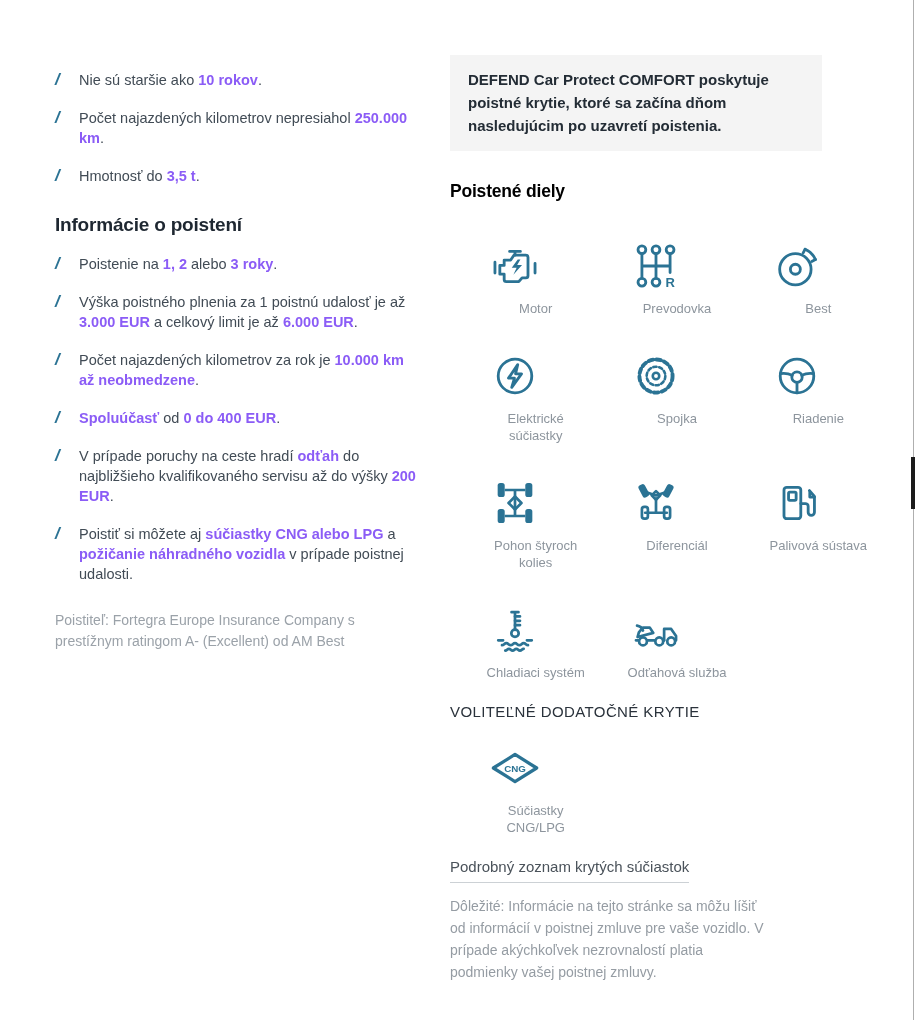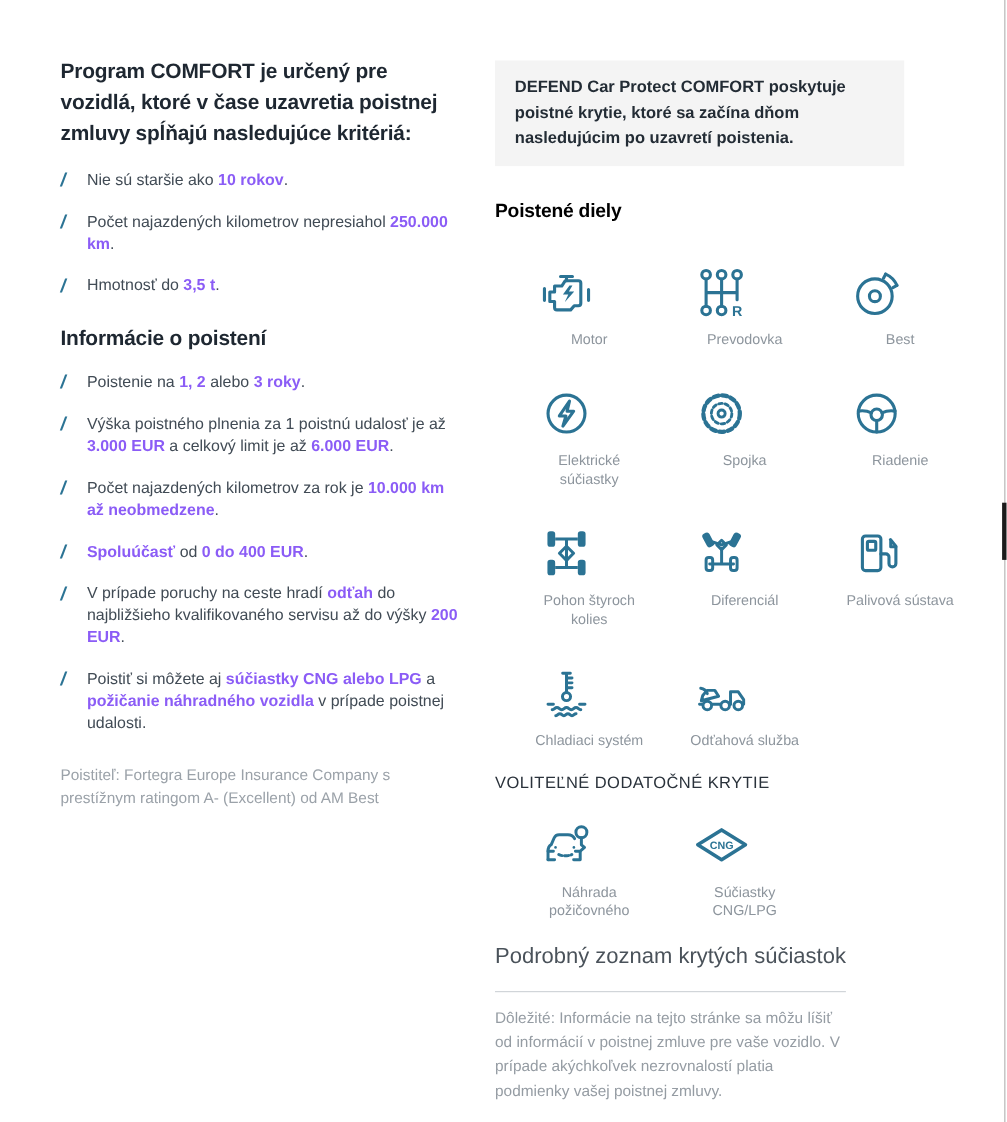--- a/index.html
+++ b/index.html
@@ -53,43 +53,42 @@
   .part-icon svg { width: 52px; height: 52px; display: block; }
   .part-label {
     margin-top: 8px; font-size: 13px; line-height: 17px; color: #8D959D; margin-left: 42px;
   }
   .optional-heading {
     margin-top: 22px; font-size: 15px; font-weight: 400;
     color: #2A323B; letter-spacing: 0.4px;
   }
   .optional-grid { margin-top: 22px; }
   .detail-link {
-    display: inline-block; margin-top: 22px; font-size: 20px;
+    display: inline-block; margin-top: 22px; font-size: 15px;
     color: #4A525A; text-decoration: none;
-    border-bottom: 1px solid #CCD1D5; padding-bottom: 20px; cursor: pointer;
+    border-bottom: 1px solid #CCD1D5; padding-bottom: 7px; cursor: pointer;
   }
   .disclaimer {
     margin-top: 12px; font-size: 14px; line-height: 22px;
     color: #959CA3; width: 316px;
   }
 
   .scroll-track {
     position: absolute; left: 913px; top: 0; width: 1px; height: 1020px;
     background: #AFAFAF;
   }
   .scroll-thumb {
     position: absolute; left: 911px; top: 457px; width: 4px; height: 52px;
     background: #1B1B1B;
   }
 </style>
 </head>
 <body>
 
 <div class="left-col">
-  <h1 class="intro-heading">Program COMFORT je určený pre vozidlá, ktoré v čase uzavretia poistnej zmluvy spĺňajú nasledujúce kritériá:</h1>
   <div class="bullet-list">
       <div class="bullet-item">
         <span class="slash">/</span>
         <p class="bullet-text"><span>Nie sú staršie ako </span><b>10 rokov</b><span>.</span></p>
       </div>
       <div class="bullet-item">
         <span class="slash">/</span>
         <p class="bullet-text"><span>Počet najazdených kilometrov nepresiahol </span><b>250.000 km</b><span>.</span></p>
       </div>
       <div class="bullet-item">
@@ -285,37 +284,20 @@
           </svg>
         </div>
         <div class="part-label">Odťahová služba</div>
       </div>
     </div>
   <h3 class="optional-heading">VOLITEĽNÉ DODATOČNÉ KRYTIE</h3>
   <div class="parts-grid optional-grid">
       <div class="part">
         <div class="part-icon">
           <svg viewBox="0 0 48 48">
-            <g fill="none" stroke="currentColor" stroke-width="2.5" stroke-linecap="round" stroke-linejoin="round">
-              <path d="M8.5 36.5v-7c0-2.8 1-4.7 2.7-5.6l2.4-5.6c.7-1.7 2.3-2.8 4.2-2.8h7.4c2.6 0 4.6 1.2 5.6 3.4"></path>
-              <path d="M8.5 29.5H13M35.5 29.5h-4"></path>
-              <path d="M8.5 36.5H14M30 36.5h5.5M35.5 36.5v-7.2"></path>
-              <path d="M17.5 32.2c2.2 1.4 8.8 1.4 11 0" stroke-dasharray="3 2.2"></path>
-              <circle cx="14.8" cy="26.2" r="1.1" fill="currentColor" stroke="none"></circle>
-              <circle cx="30.2" cy="26.2" r="1.1" fill="currentColor" stroke="none"></circle>
-              <circle cx="36.5" cy="13.5" r="4.6"></circle>
-              <path d="M36.5 18.1V24l2.6 2.2-2.6 2.3"></path>
-            </g>
-          </svg>
-        </div>
-        <div class="part-label">Náhrada požičovného</div>
-      </div>
-      <div class="part">
-        <div class="part-icon">
-          <svg viewBox="0 0 48 48">
             <path d="M24 11.5L44 24 24 36.5 4 24z" fill="none" stroke="currentColor" stroke-width="3" stroke-linejoin="round"></path>
             <text x="24" y="27.5" text-anchor="middle" font-size="9" font-weight="bold" fill="currentColor" font-family="Liberation Sans, sans-serif">CNG</text>
           </svg>
         </div>
         <div class="part-label">Súčiastky CNG/LPG</div>
       </div>
     </div>
   <div>
     <a class="detail-link">Podrobný zoznam krytých súčiastok</a>
   </div>

